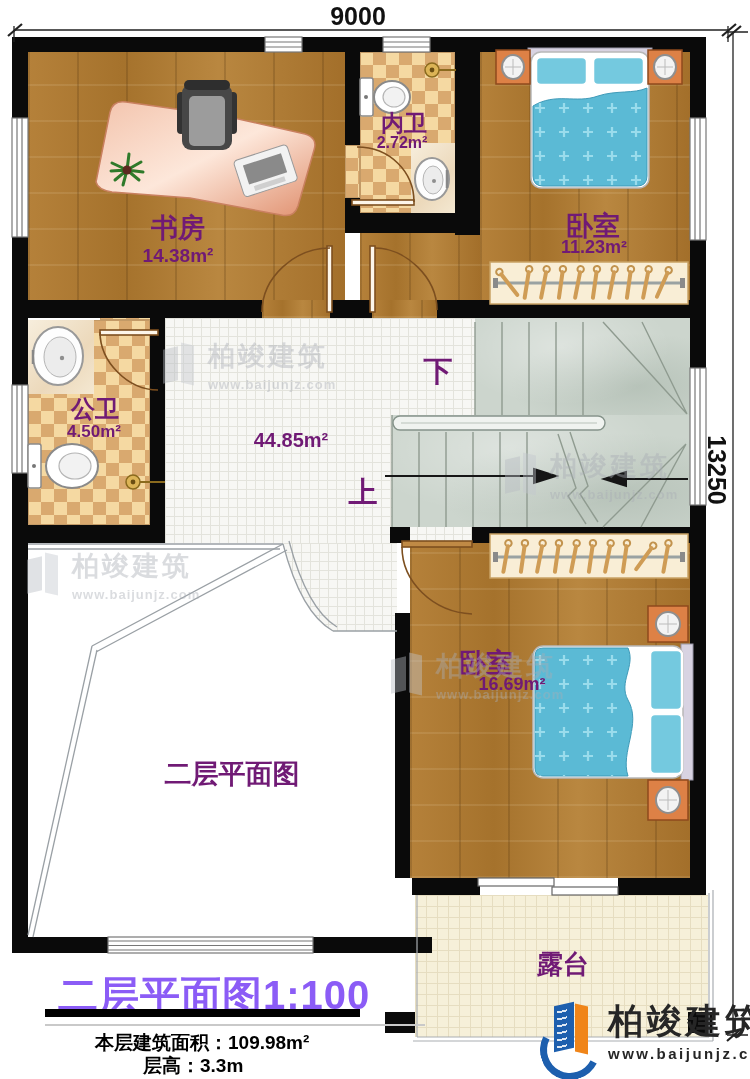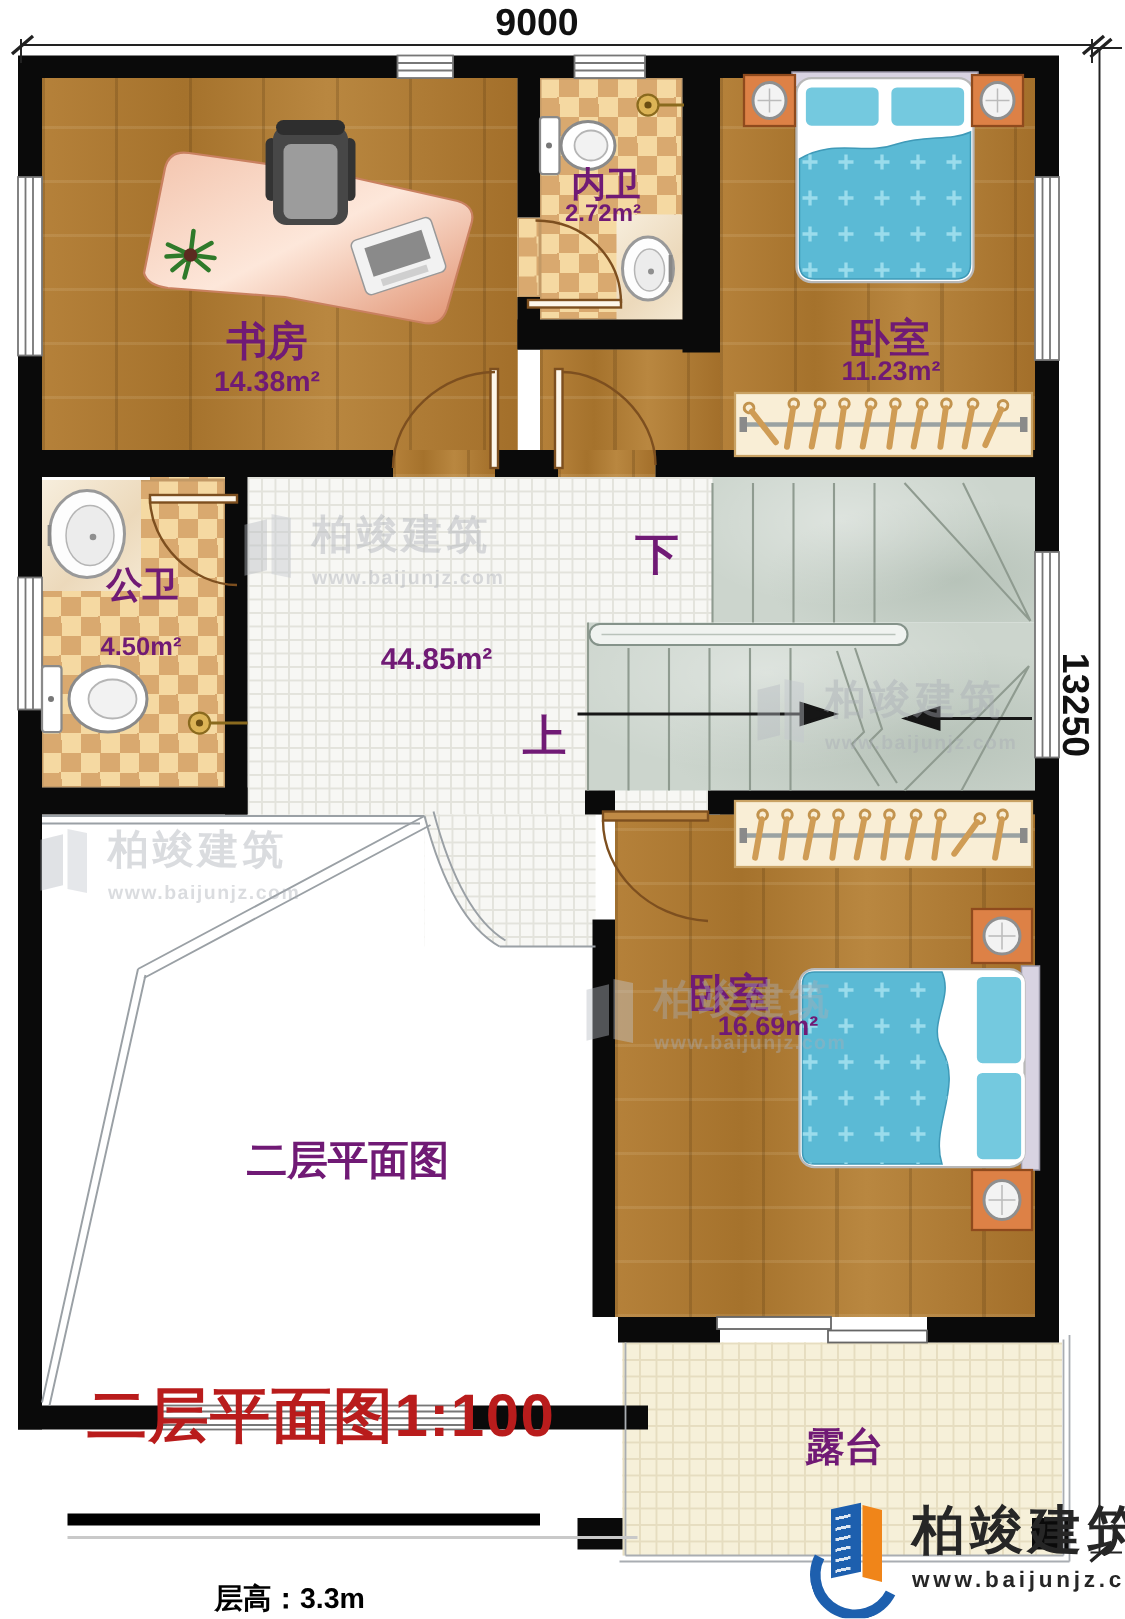--- a/index.html
+++ b/index.html
@@ -30,21 +30,21 @@
   .lbl{position:absolute;transform:translate(-50%,-50%);color:#701a75;font-weight:700;
        white-space:nowrap;line-height:1;}
   .wm{position:absolute;display:flex;align-items:center;gap:8px;color:#a9adb5;opacity:.42;}
   .wm-icon{position:relative;width:40px;height:46px;flex:0 0 auto;}
   .wm-icon::before{content:"";position:absolute;left:3px;top:6px;width:15px;height:34px;
        background:#b7bbc2;transform:skewY(-14deg);}
   .wm-icon::after{content:"";position:absolute;left:21px;top:2px;width:13px;height:40px;
        background:#c3c7ce;transform:skewY(12deg);}
   .wm-name{font-size:27px;font-weight:700;letter-spacing:3px;}
   .wm-url{font-size:13px;font-weight:700;letter-spacing:1px;margin-top:3px;}
-  .title-line{position:absolute;left:58px;top:916px;color:#b91c1c;font-weight:700;font-size:40px;letter-spacing:1px;}
+  .title-line{position:absolute;left:58px;top:968px;color:#8b5cf6;font-weight:700;font-size:40px;letter-spacing:1px;}
   .title-bar{position:absolute;left:45px;top:1009px;width:315px;height:8px;background:#000;}
   .title-thin{position:absolute;left:45px;top:1024px;width:380px;height:2px;background:#c9c9c9;}
   .title-sub{position:absolute;left:95px;color:#000;font-weight:700;font-size:19px;}
   .logo{position:absolute;left:538px;top:1002px;display:flex;align-items:flex-start;gap:8px;}
   .logo-icon{position:relative;width:62px;height:64px;}
   .logo-icon .b1{position:absolute;left:16px;top:2px;width:20px;height:46px;background:#1d5fae;
       transform:skewY(-12deg);
       background-image:repeating-linear-gradient(0deg,rgba(255,255,255,.85) 0 2px,transparent 2px 7px);
       background-size:10px 100%;background-repeat:no-repeat;background-position:3px 4px;}
   .logo-icon .b2{position:absolute;left:37px;top:3px;width:13px;height:48px;background:#f08519;transform:skewY(14deg);}
@@ -349,21 +349,21 @@
       <path d="M727 38 L741 26 M727 1041 L741 1029" stroke-width="2.2"></path>
     </g>
   </svg>
 
   <div class="lbl" style="left:178px;top:228px;font-size:27px;">书房</div>
   <div class="lbl" style="left:178px;top:255px;font-size:19px;">14.38m²</div>
   <div class="lbl" style="left:404px;top:123px;font-size:23px;">内卫</div>
   <div class="lbl" style="left:402px;top:143px;font-size:16px;text-align:center;">2.72m²</div>
   <div class="lbl" style="left:593px;top:226px;font-size:27px;">卧室</div>
   <div class="lbl" style="left:594px;top:247px;font-size:18px;">11.23m²</div>
-  <div class="lbl" style="left:95px;top:391px;font-size:24px;">公卫</div>
+  <div class="lbl" style="left:95px;top:409px;font-size:24px;">公卫</div>
   <div class="lbl" style="left:94px;top:431px;font-size:17px;">4.50m²</div>
   <div class="lbl" style="left:291px;top:440px;font-size:20px;">44.85m²</div>
   <div class="lbl" style="left:438px;top:371px;font-size:29px;">下</div>
   <div class="lbl" style="left:363px;top:492px;font-size:29px;">上</div>
   <div class="lbl" style="left:486px;top:663px;font-size:27px;">卧室</div>
   <div class="lbl" style="left:512px;top:684px;font-size:18px;">16.69m²</div>
   <div class="lbl" style="left:232px;top:774px;font-size:27px;">二层平面图</div>
   <div class="lbl" style="left:563px;top:964px;font-size:26px;">露台</div>
 
   <div class="dim lbl" style="left:358px;top:16px;">9000</div>
@@ -396,20 +396,21 @@
         <div class="wm-name">柏竣建筑</div>
          <div class="wm-url">www.baijunjz.com</div>
       </div>
   </div>
 
   <div class="title-line">
     <span>二层平面图</span><span>1:100</span>
   </div>
   <div class="title-bar"></div>
   <div class="title-thin"></div>
+  <div class="title-sub" style="top:1030px;">本层建筑面积：109.98m²</div>
   <div class="title-sub" style="top:1053px;margin-left:48px;">层高：3.3m</div>
 
   <div class="logo">
     <div class="logo-icon">
         <span class="b3"></span>
         <span class="b1"></span>
         <span class="b2"></span>
       </div>
     <div>
       <div class="logo-name">柏竣建筑</div>

